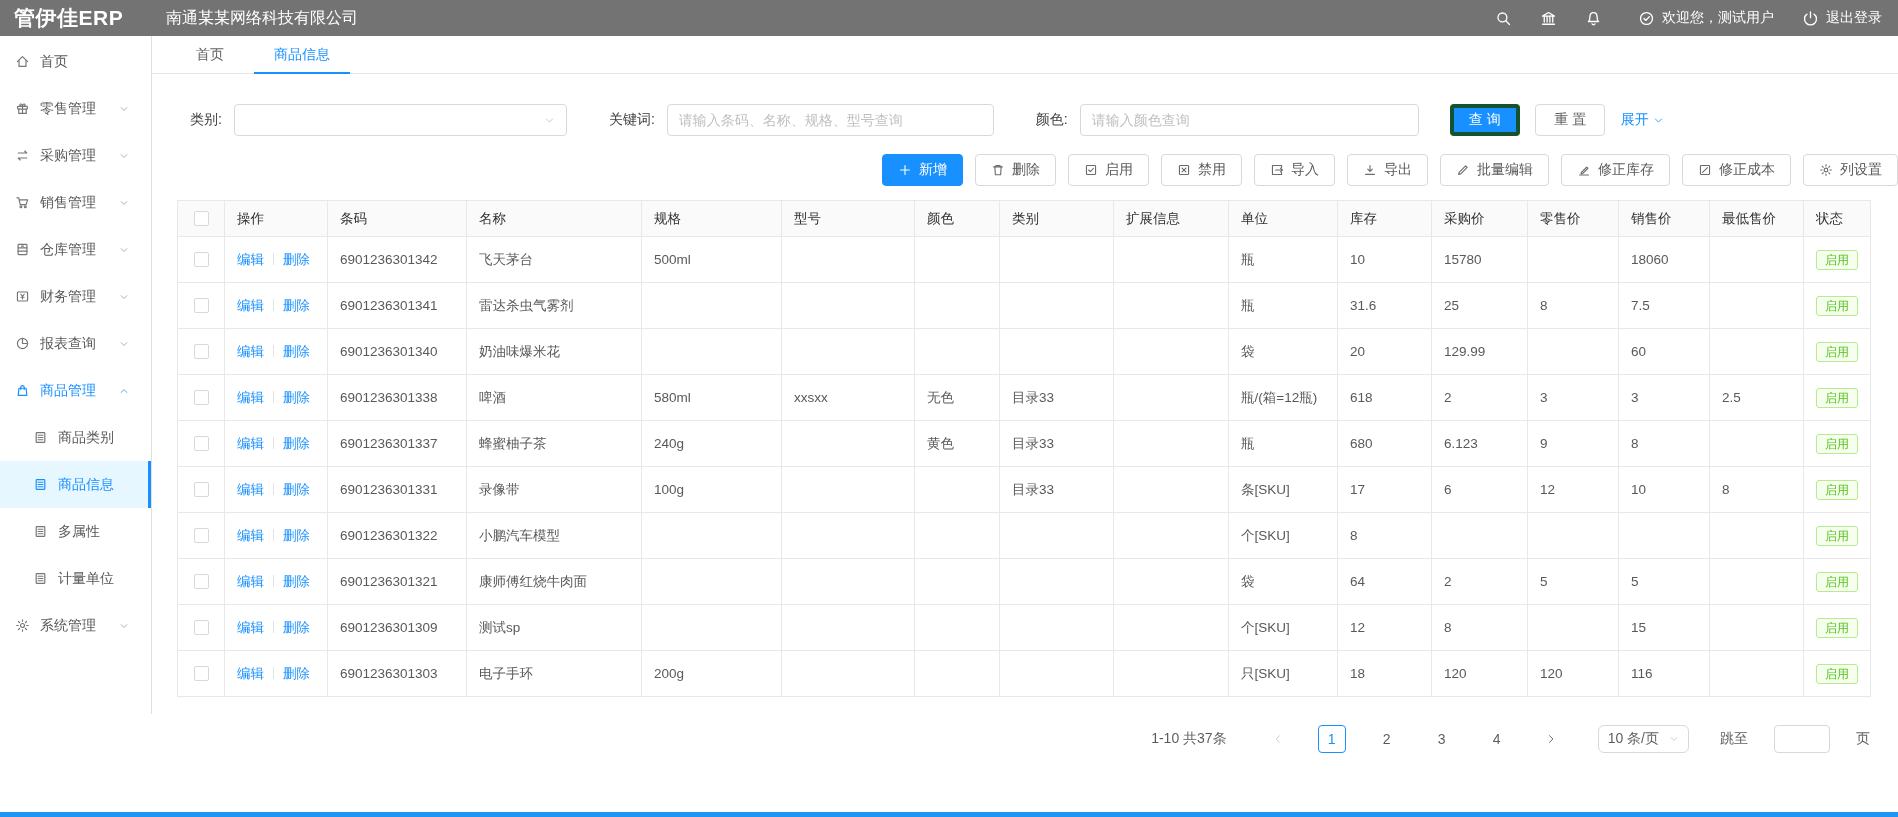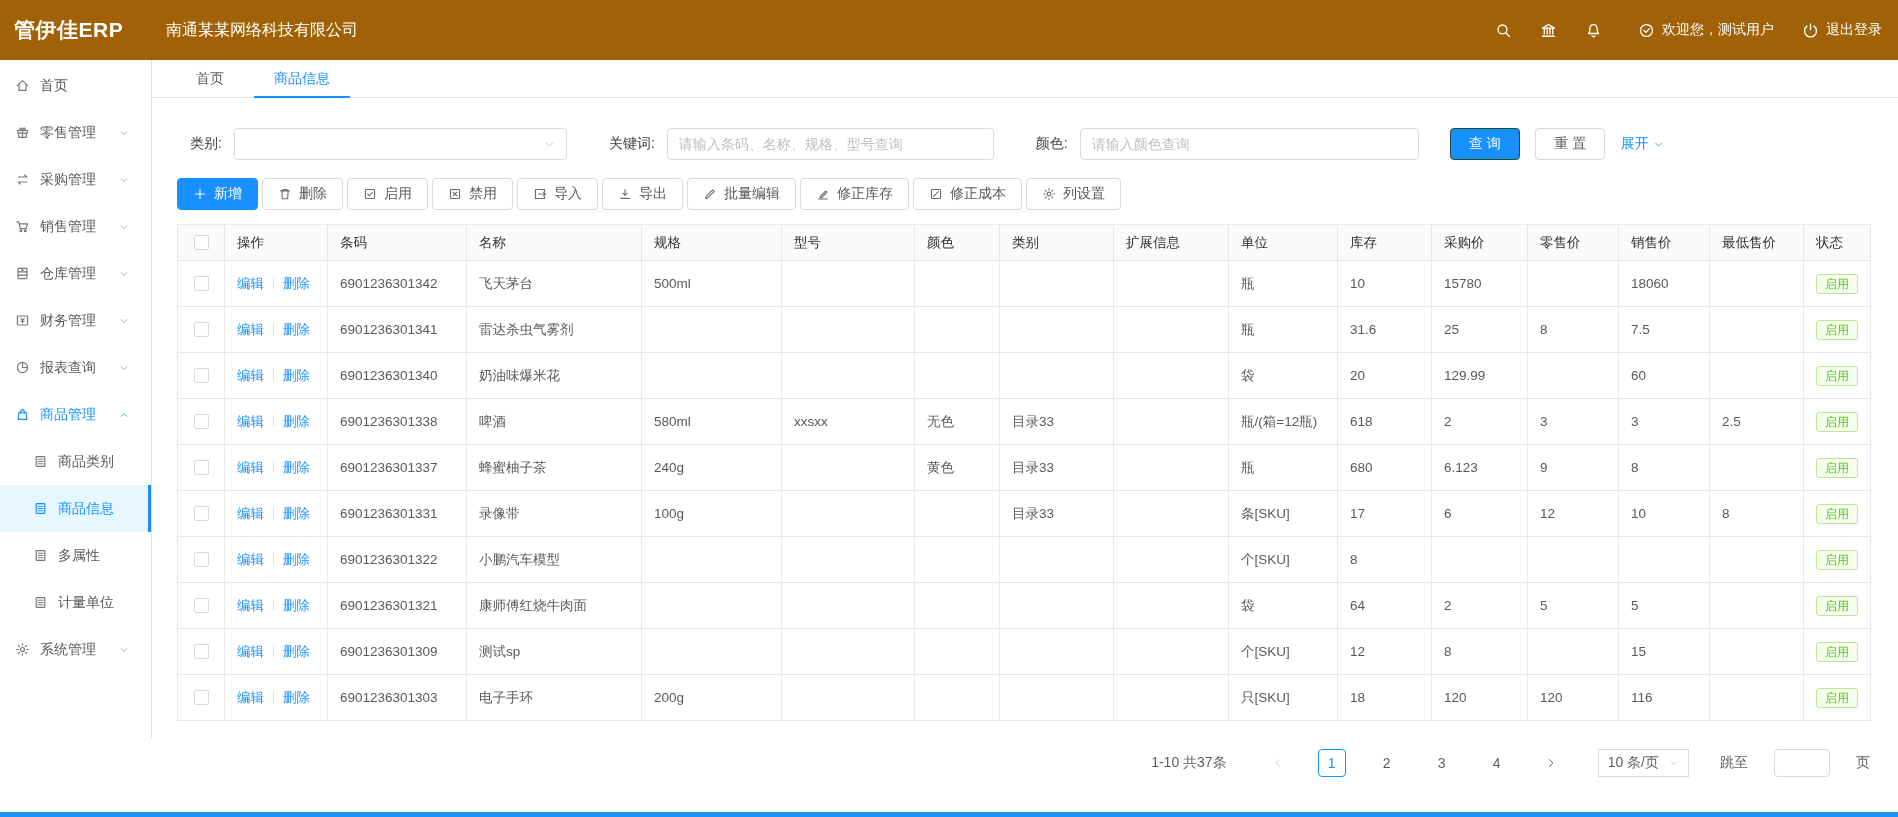--- a/index.html
+++ b/index.html
@@ -2,21 +2,21 @@
 <html><head>
 <meta charset="utf-8">
 <style>
   * { box-sizing: border-box; margin: 0; padding: 0; }
   html,body { width:1898px; height:817px; overflow:hidden; background:#fff;
     font-family:"Liberation Sans","DejaVu Sans",sans-serif; }
   .icon svg { display:block; }
   .icon { display:inline-flex; align-items:center; justify-content:center; }
 
   
-  .topbar { height:60px; background:#a16207; display:flex; align-items:center; color:#fff; }
+  .topbar { height:36px; background:#737373; display:flex; align-items:center; color:#fff; }
   .logo { width:152px; padding-left:14px; font-size:21px; font-weight:bold; letter-spacing:0.5px; }
   .company { font-size:16px; margin-left:14px; }
   .tb-right { margin-left:auto; display:flex; align-items:center; gap:28px; padding-right:16px; font-size:14px; }
   .tb-ic { font-size:17px; cursor:pointer; }
   .tb-user, .tb-logout { display:flex; align-items:center; gap:7px; cursor:pointer; }
   .tb-user { margin-left:8px; }
 
   
   .main { display:flex; height:678px; }
   .sidebar { width:152px; border-right:1px solid #e0e0e0; background:#fff; padding-top:2px; flex:none; }
@@ -45,27 +45,27 @@
   .select { height:32px; border:1px solid #d9d9d9; border-radius:4px; background:#fff;
     display:flex; align-items:center; justify-content:flex-end; padding:0 11px; cursor:pointer; }
   .sel-chev { font-size:11px; color:#bfbfbf; }
   .f-select { width:333px; margin-right:42px; }
   .f-input { height:32px; border:1px solid #d9d9d9; border-radius:4px; padding:0 11px; font-size:14px;
     color:rgba(0,0,0,.75); font-family:inherit; outline:none; }
   .f-input::placeholder { color:#bfbfbf; }
   .kw-input { width:327px; margin-right:42px; }
   .color-input { width:339px; }
   .btn { height:32px; border-radius:4px; font-size:14px; cursor:pointer; font-family:inherit; }
-  .btn-search { width:70px; margin-left:31px; background:#1890ff; border:1px solid #14532d; color:#fff; letter-spacing:4px; padding-left:4px; }
+  .btn-search { width:70px; margin-left:31px; background:#1890ff; border:4px solid #14532d; color:#fff; letter-spacing:4px; padding-left:4px; }
   .btn-reset { width:70px; margin-left:15px; background:#fff; border:1px solid #d9d9d9; color:rgba(0,0,0,.65); letter-spacing:4px; padding-left:5px; }
   .expand { margin-left:16px; color:#1890ff; display:flex; align-items:center; gap:4px; cursor:pointer; }
   .expand .icon { font-size:11px; }
 
   
-  .toolbar { display:flex; gap:4px; margin-left:25px; }
+  .toolbar { display:flex; gap:12px; margin-left:25px;justify-content:flex-end; }
   .tool-btn { height:32px; padding:0 15px; border:1px solid #d9d9d9; border-radius:4px; background:#fff;
     color:#595959; font-size:14px; display:flex; align-items:center; gap:7px; cursor:pointer; font-family:inherit; }
   .tool-btn .icon { font-size:14px; color:#6b6b6b; }
   .tool-btn.primary { background:#1890ff; border-color:#1890ff; color:#fff; }
   .tool-btn.primary .icon { color:#fff; }
 
   
   .tablewrap { margin:14px 0 0 25px; }
   table { border-collapse:collapse; table-layout:fixed; width:1693px; font-size:13.5px; }
   th, td { border-bottom:1px solid #e8e8e8; border-right:1px solid #e8e8e8;
@@ -83,21 +83,21 @@
   
   .pagination { display:flex; justify-content:flex-end; align-items:center; margin:28px 28px 0 0;
     font-size:14px; color:rgba(0,0,0,.65);gap:17px; }
   .pg-total { margin-right:16px; }
   .pg-arrow { min-width:28px; height:28px; display:flex; align-items:center; justify-content:center;
     font-size:12px; cursor:pointer; margin:0 4px; }
   .pg-arrow.disabled { color:#ccc; }
   .pg-num { min-width:28px; height:28px; line-height:28px; text-align:center; margin:0 5px;
     border-radius:4px; cursor:pointer; }
   .pg-num.current { border:1px solid #1890ff; color:#1890ff; line-height:26px; background:#fff; }
-  .pg-size { height:28px; border:1px solid #d9d9d9; border-radius:0; display:flex; align-items:center;
+  .pg-size { height:28px; border:1px solid #d9d9d9; border-radius:6px; display:flex; align-items:center;
     gap:10px; padding:0 9px; margin-left:12px; cursor:pointer; }
   .pg-size .icon { font-size:10px; color:#bfbfbf; }
   .pg-jump-label { margin-left:14px; }
   .pg-jump-input { width:56px; height:28px; border:1px solid #d9d9d9; border-radius:4px; margin:0 9px;
     font-family:inherit; outline:none; padding:0 6px; }
 
   .bottom-strip { position:fixed; left:0; right:0; bottom:0; height:5px; background:#2094f3; }
 </style>
 </head>
 <body>

